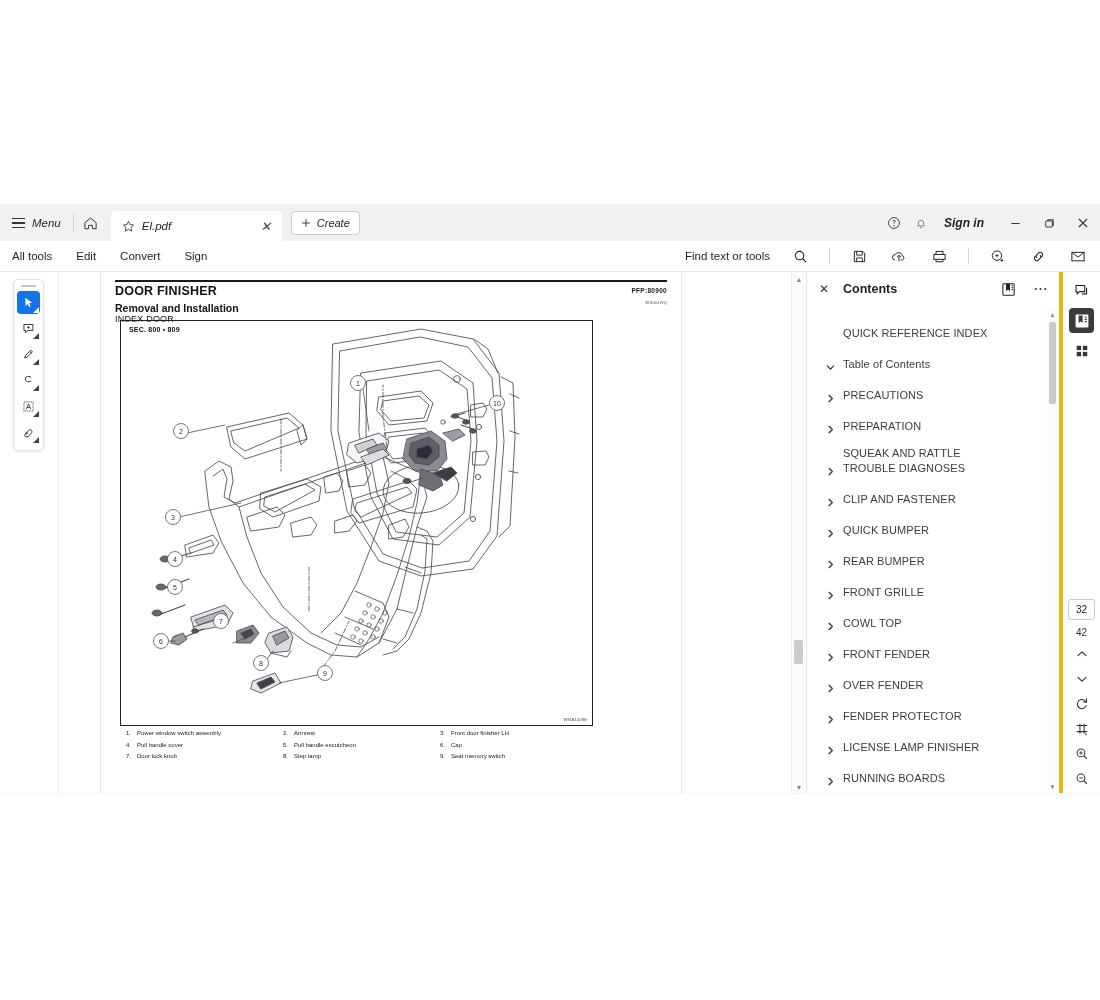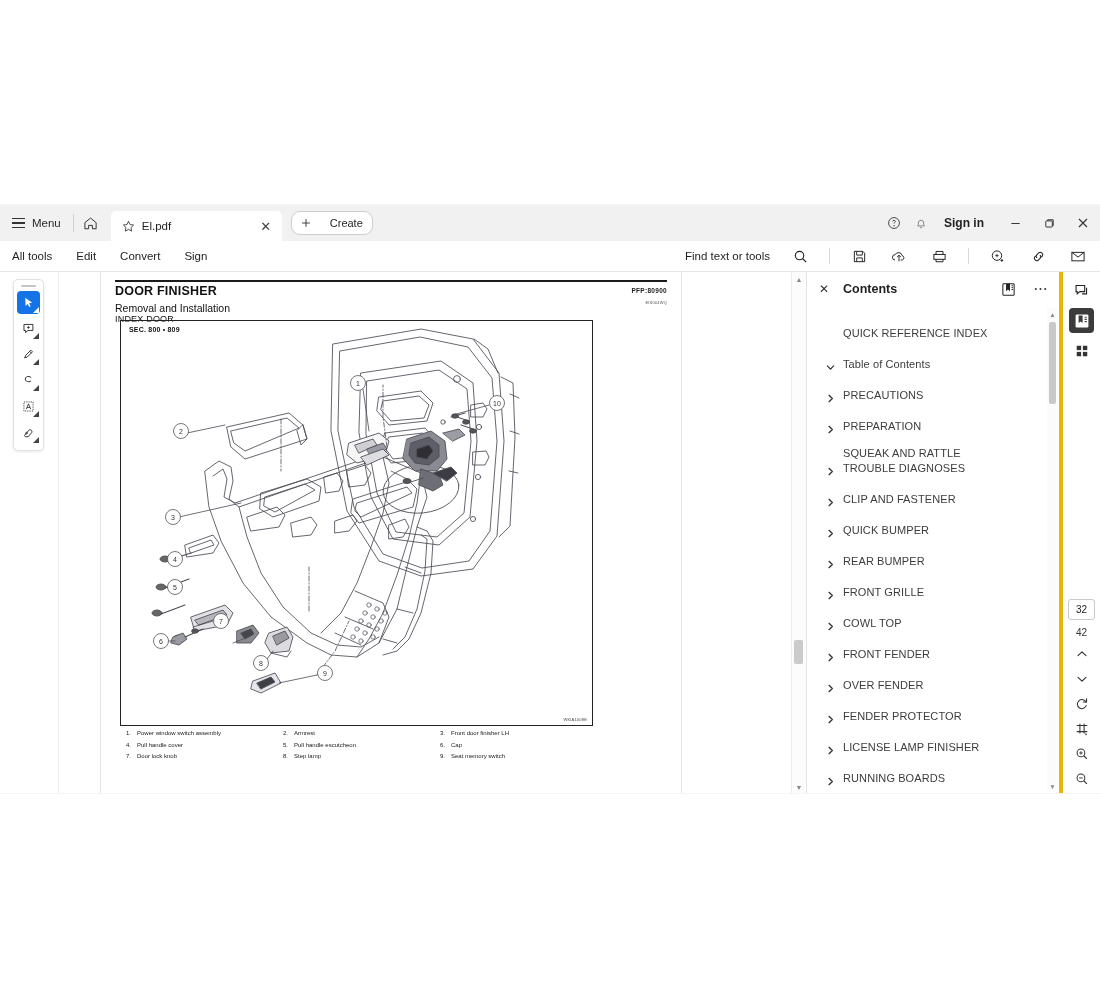--- a/index.html
+++ b/index.html
@@ -30,20 +30,21 @@
   #app{
     position:absolute; left:0; top:205px; width:1100px; height:588px;
     background:#ffffff; z-index:2; overflow:hidden;
     box-shadow:0 0 0 1px rgba(0,0,0,0.04);
   }
 
   
   .titlebar{
     height:36px; background:#f1f1f1; display:flex; align-items:flex-end;
     position:relative;
+    font-style:italic;
   }
   .tb-left{display:flex;align-items:center;height:36px;}
   .menu-btn{
     display:flex;align-items:center;gap:7px;padding:0 10px 0 12px;height:36px;
     font-size:11.5px;color:#2b2b2b;cursor:default;
   }
   .hamburger{display:inline-block;width:13px;height:10px;position:relative;}
   .hamburger i{position:absolute;left:0;width:13px;height:1.4px;background:#333;}
   .hamburger i:nth-child(1){top:0}
   .hamburger i:nth-child(2){top:4.3px}
@@ -52,22 +53,22 @@
   .home-btn{width:30px;height:36px;display:flex;align-items:center;justify-content:center;}
   .tab{
     height:30px;margin-top:6px;background:#ffffff;border-radius:5px 5px 0 0;
     display:flex;align-items:center;gap:7px;padding:0 8px 0 11px;
     min-width:152px;position:relative;
   }
   .tab .tab-title{font-size:11.5px;color:#1f1f1f;flex:1;}
   .tab .tab-close{width:16px;height:16px;display:flex;align-items:center;justify-content:center;
     font-size:13px;color:#444;line-height:1;}
   .create-btn{
-    height:22px;margin-left:9px;border:1px solid #cdcdcd;border-radius:9px;background:#fff;
-    display:flex;align-items:center;gap:19px;padding:0 9px;font-size:11px;color:#1f1f1f;
+    height:22px;margin-left:9px;border:1px solid #cdcdcd;border-radius:4px;background:#fff;
+    display:flex;align-items:center;gap:6px;padding:0 9px;font-size:11px;color:#1f1f1f;
   }
   .tb-right{position:absolute;right:0;top:0;height:36px;display:flex;align-items:center;}
   .tb-icon{width:27px;height:36px;display:flex;align-items:center;justify-content:center;}
   .signin{font-size:12px;color:#1f1f1f;font-weight:600;padding:0 14px 0 10px;}
   .wbtn{width:34px;height:36px;display:flex;align-items:center;justify-content:center;}
   .wbtn svg{display:block}
 
   
   .toolbar{
     height:30px;background:#ffffff;display:flex;align-items:center;position:relative;
@@ -113,21 +114,21 @@
   }
   .page-sheet{
     position:absolute;left:42px;top:0px;width:580px;height:522px;
     background:#ffffff;box-shadow:0 0 0 1px #e6e6e6;
   }
   .doc-inner{position:absolute;left:0;top:0;right:0;bottom:0;padding:8px 14px 0 14px;}
   .doc-rule{height:2px;background:#1a1a1a;margin-bottom:2px;}
   .doc-head-row{display:flex;align-items:flex-start;justify-content:space-between;}
   .doc-h1{font-family:"Liberation Sans",sans-serif;font-size:12.5px;font-weight:700;color:#111;letter-spacing:.2px;}
   .doc-pfp{font-size:6.5px;color:#222;font-weight:600;letter-spacing:.3px;margin-top:3px;}
-  .doc-h2{font-size:10.5px;font-weight:400;color:#111;margin-top:4px;}
+  .doc-h2{font-size:10.5px;font-weight:700;color:#111;margin-top:4px;}
   .doc-h3{font-size:9px;font-weight:400;color:#111;margin-top:0px;letter-spacing:.2px;}
   .doc-code{font-size:4px;color:#555;text-align:right;margin-top:2px;letter-spacing:.2px;}
   .fig-box{
     position:absolute;left:19px;top:48px;width:471px;height:404px;
     border:1px solid #222;background:rgba(255,255,255,0.3);
   }
   .fig-sec{position:absolute;left:8px;top:5px;font-size:7px;font-weight:700;color:#111;letter-spacing:.2px;}
   .fig-code{position:absolute;right:5px;bottom:3px;font-size:4px;color:#444;letter-spacing:.2px;}
   .fig-svg{position:absolute;left:0;top:0;width:100%;height:100%;}
   .parts-list{

